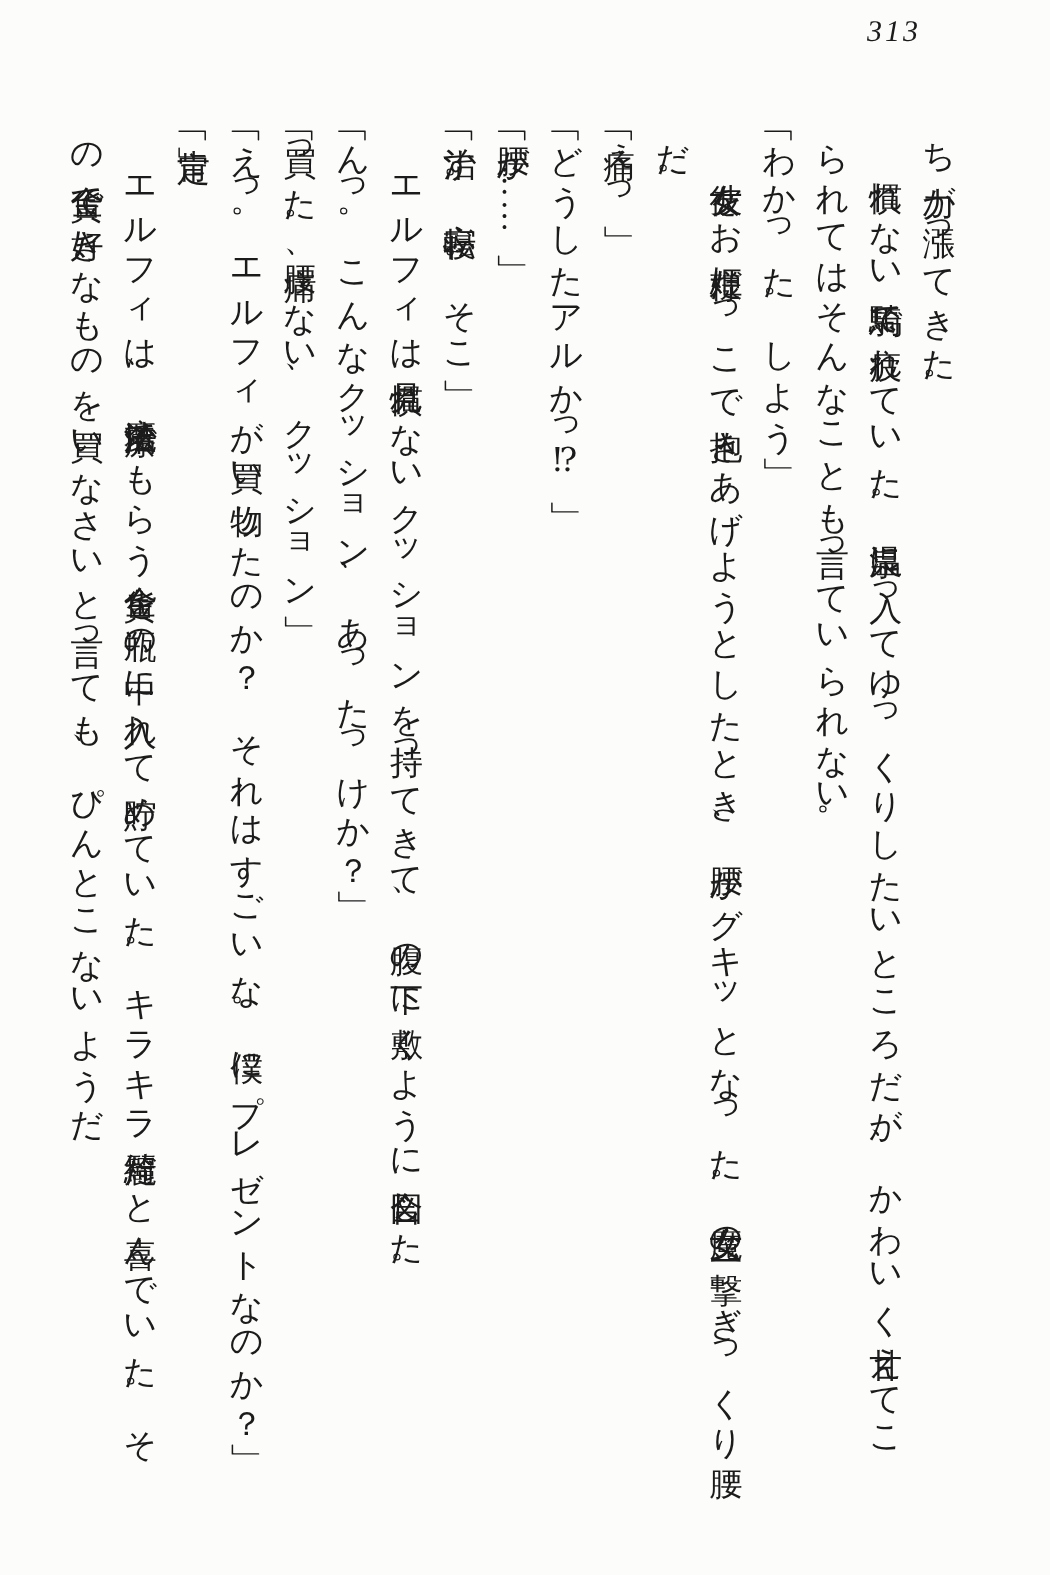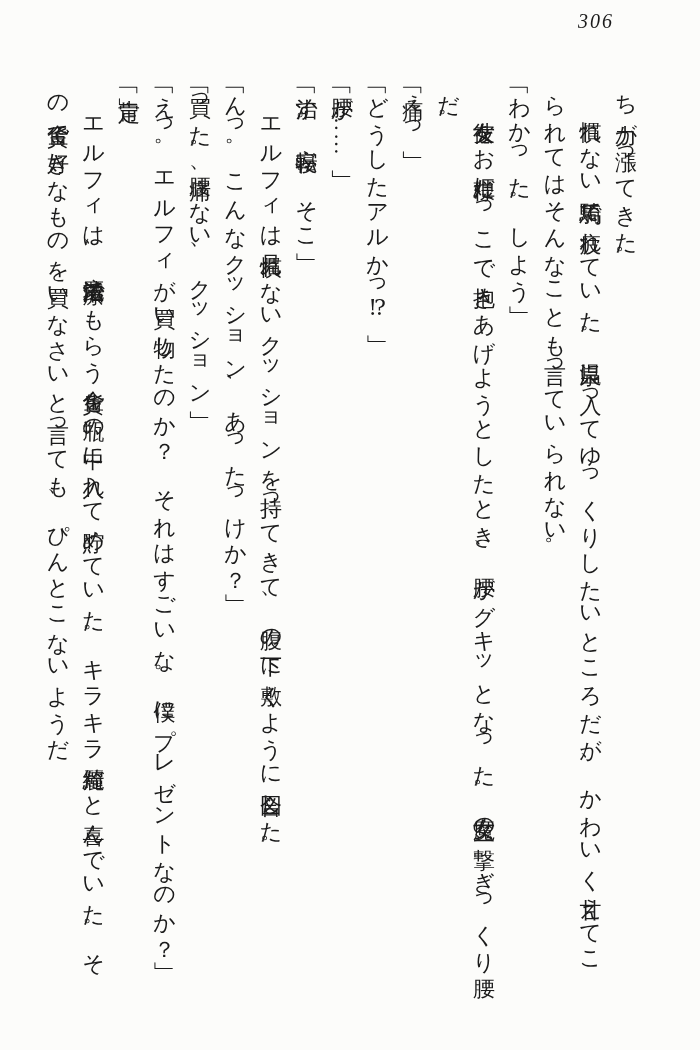--- a/index.html
+++ b/index.html
@@ -43,21 +43,21 @@
     font-weight: 500;
   }
   .text-area p.para.indent {
     text-indent: 23.5px;
   }
 </style>
 </head>
 <body style="background: rgb(252, 252, 250); color: rgb(27, 27, 27);">
 
 <div class="book-page">
-  <div class="page-number">306</div>
+  <div class="page-number">313</div>
   <div class="text-area">
       <p class="para">ち力が漲ってきた。</p>
       <p class="para indent">慣れない騎馬で疲れていた。温泉に入ってゆっくりしたいところだが、かわいく甘えてこられてはそんなことも言っていられない。</p>
       <p class="para">「わかった。しよう」</p>
       <p class="para indent">彼女をお姫様だっこで抱きあげようとしたとき、腰がグキッとなった。魔女の一撃、ぎっくり腰だ。</p>
       <p class="para">「痛ぇっ」</p>
       <p class="para">「どうしたアルかっ⁉」</p>
       <p class="para">「腰が……」</p>
       <p class="para">「治す。寝転ぶ。そこ」</p>
       <p class="para indent">エルフィは見慣れないクッションを持ってきて、腹の下に敷くように合図した。</p>

